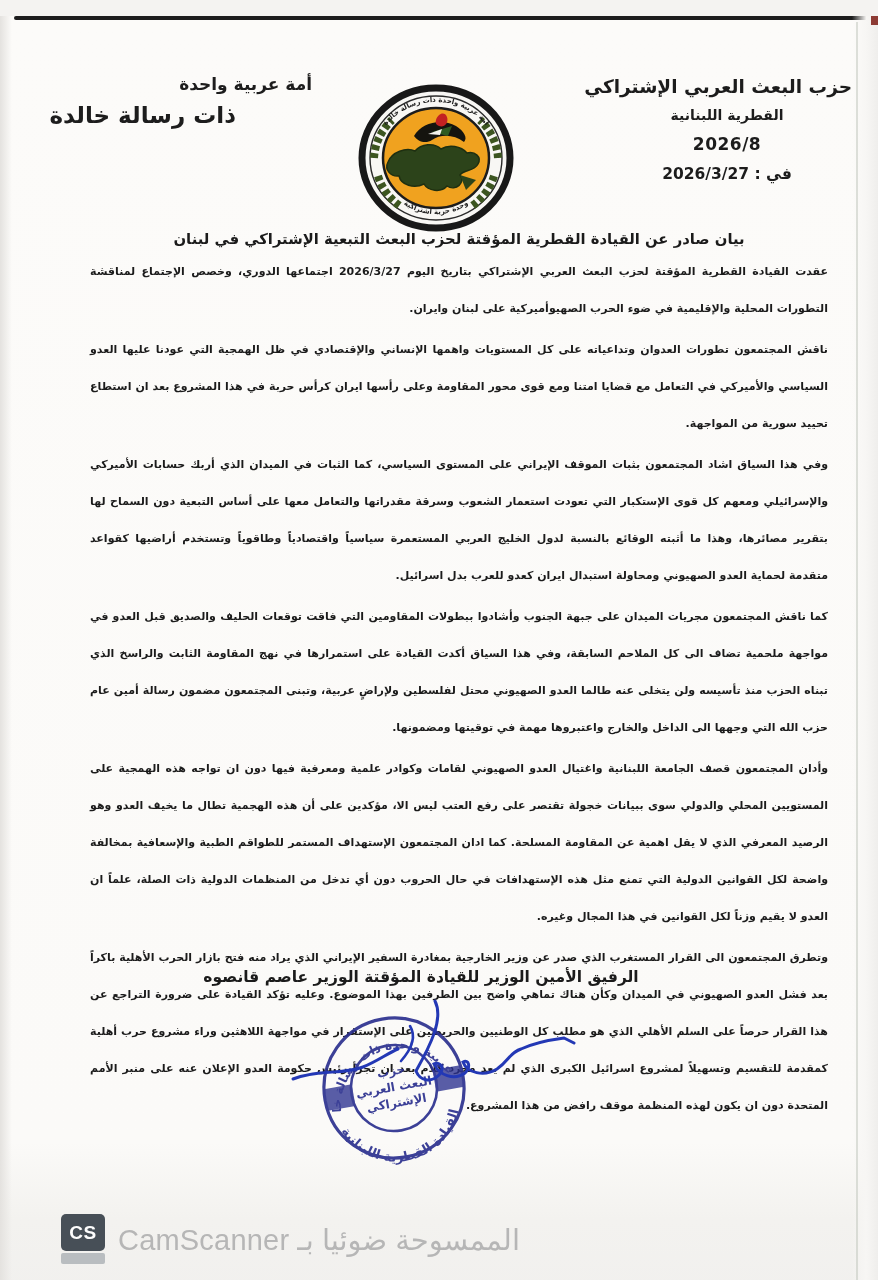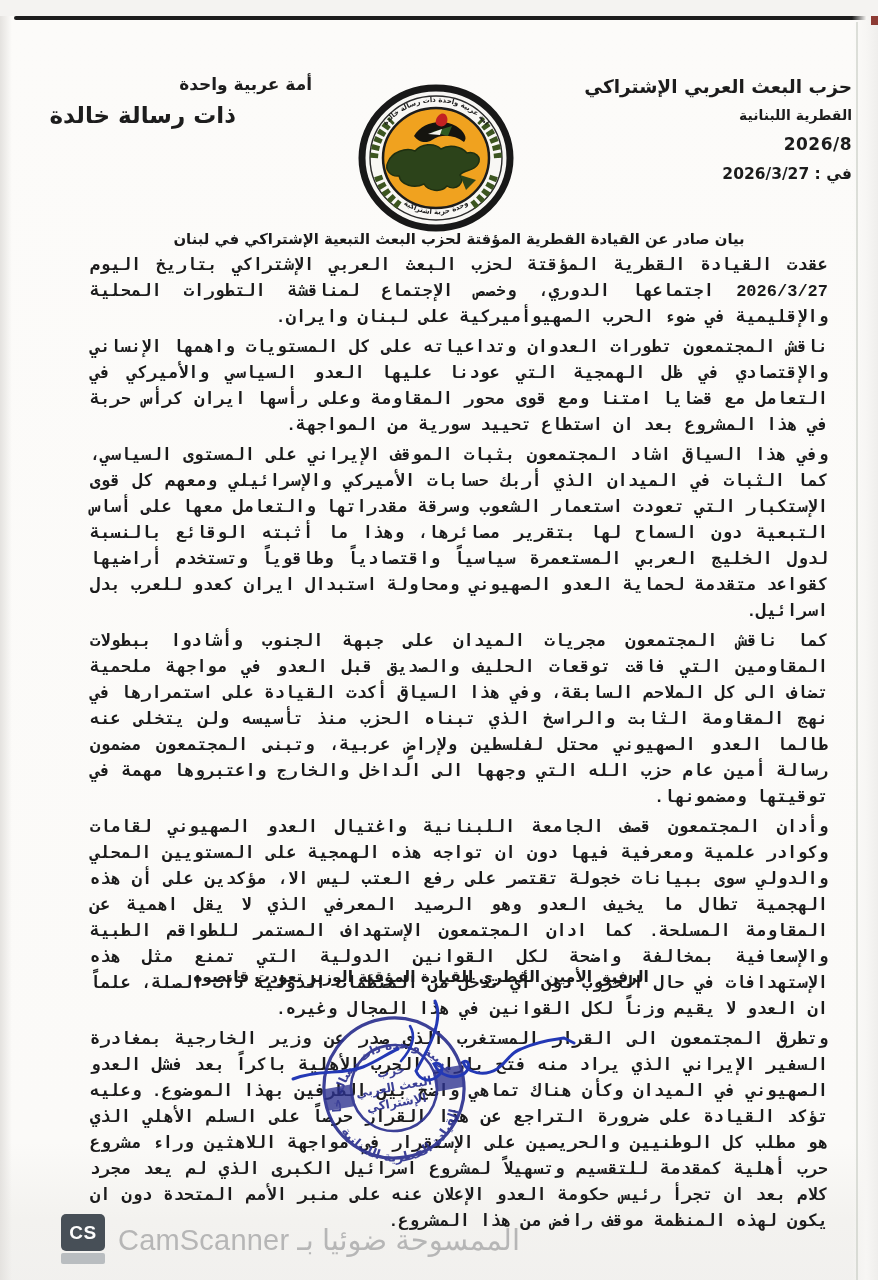--- a/index.html
+++ b/index.html
@@ -13,32 +13,32 @@
   .scan-left-shadow{position:absolute;left:0;top:0;width:14px;height:1280px;
         background:linear-gradient(90deg,#e4e2df 0%,rgba(255,255,255,0) 85%);}
   .scan-right-band{position:absolute;right:0;top:0;width:26px;height:1280px;
         background:linear-gradient(270deg,#efeeec 0%,#f7f6f4 45%,rgba(255,255,255,0) 100%);}
   .scan-right-line{position:absolute;right:20px;top:6px;width:2px;height:1274px;background:rgba(190,195,185,.5);}
   .scan-corner-mark{position:absolute;right:0;top:0;width:7px;height:9px;background:#8d3b34;}
 
   
   .hdr-slogan1{position:absolute;right:566px;top:58px;font-size:17px;font-weight:bold;color:#1d1d1d;direction:rtl;}
   .hdr-slogan2{position:absolute;right:642px;top:86px;font-size:23px;font-weight:bold;color:#1d1d1d;direction:rtl;}
-  .hdr-right{position:absolute;right:26px;top:60px;width:250px;direction:rtl;color:#1c1c1c;}
+  .hdr-right{position:absolute;right:26px;top:60px;width:250px;text-align:center;direction:rtl;color:#1c1c1c;}
   .hdr-party{font-size:18.5px;font-weight:bold;white-space:nowrap;}
   .hdr-branch{font-size:14px;font-weight:bold;margin-top:10px;}
   .hdr-ref{font-size:17px;font-weight:bold;margin-top:11px;letter-spacing:.5px;}
   .hdr-date{font-size:15.5px;font-weight:bold;margin-top:11px;}
   .logo-wrap{position:absolute;left:348px;top:60px;width:176px;height:160px;}
 
   
   .doc-body{position:absolute;left:90px;top:214px;width:738px;direction:rtl;color:#1b1b1b;}
   .doc-title{font-size:14.8px;font-weight:bold;text-align:center;margin:0 0 6px 0;}
-  .doc-body p{font-size:17px;font-weight:bold;line-height:26px;margin:0 0 4px 0;
-              text-align:justify;text-justify:inter-word;font-family:Liberation Mono, monospace;}
+  .doc-body p{font-size:11px;font-weight:bold;line-height:37px;margin:0 0 4px 0;
+              text-align:justify;text-justify:inter-word;}
   .sig-line{position:absolute;left:52px;top:952px;width:738px;text-align:center;direction:rtl;
             font-size:15.5px;font-weight:bold;color:#1b1b1b;}
 
   .stamp-wrap{position:absolute;left:268px;top:975px;width:336px;height:195px;}
 
   
   .footer{position:absolute;left:60px;top:1196px;height:56px;display:flex;align-items:center;}
   .cs-icon{width:46px;height:52px;display:flex;flex-direction:column;align-items:center;margin-right:12px;}
   .cs-icon .cs-sq{width:44px;height:37px;background:#474f57;border-radius:5px;color:#fdfdfd;
        font-size:19px;font-weight:bold;display:flex;align-items:center;justify-content:center;
@@ -105,21 +105,21 @@
   <div class="doc-body">
     <div class="doc-title">بيان صادر عن القيادة القطرية المؤقتة لحزب البعث التبعية الإشتراكي في لبنان</div>
     <p>عقدت القيادة القطرية المؤقتة لحزب البعث العربي الإشتراكي بتاريخ اليوم 2026/3/27 اجتماعها الدوري، وخصص الإجتماع لمناقشة التطورات المحلية والإقليمية في ضوء الحرب الصهيوأميركية على لبنان وايران.</p>
     <p>ناقش المجتمعون تطورات العدوان وتداعياته على كل المستويات واهمها الإنساني والإقتصادي في ظل الهمجية التي عودنا عليها العدو السياسي والأميركي في التعامل مع قضايا امتنا ومع قوى محور المقاومة وعلى رأسها ايران كرأس حربة في هذا المشروع بعد ان استطاع تحييد سورية من المواجهة.</p>
     <p>وفي هذا السياق اشاد المجتمعون بثبات الموقف الإيراني على المستوى السياسي، كما الثبات في الميدان الذي أربك حسابات الأميركي والإسرائيلي ومعهم كل قوى الإستكبار التي تعودت استعمار الشعوب وسرقة مقدراتها والتعامل معها على أساس التبعية دون السماح لها بتقرير مصائرها، وهذا ما أثبته الوقائع بالنسبة لدول الخليج العربي المستعمرة سياسياً واقتصادياً وطاقوياً وتستخدم أراضيها كقواعد متقدمة لحماية العدو الصهيوني ومحاولة استبدال ايران كعدو للعرب بدل اسرائيل.</p>
     <p>كما ناقش المجتمعون مجريات الميدان على جبهة الجنوب وأشادوا ببطولات المقاومين التي فاقت توقعات الحليف والصديق قبل العدو في مواجهة ملحمية تضاف الى كل الملاحم السابقة، وفي هذا السياق أكدت القيادة على استمرارها في نهج المقاومة الثابت والراسخ الذي تبناه الحزب منذ تأسيسه ولن يتخلى عنه طالما العدو الصهيوني محتل لفلسطين ولإراضٍ عربية، وتبنى المجتمعون مضمون رسالة أمين عام حزب الله التي وجهها الى الداخل والخارج واعتبروها مهمة في توقيتها ومضمونها.</p>
     <p>وأدان المجتمعون قصف الجامعة اللبنانية واغتيال العدو الصهيوني لقامات وكوادر علمية ومعرفية فيها دون ان تواجه هذه الهمجية على المستويين المحلي والدولي سوى ببيانات خجولة تقتصر على رفع العتب ليس الا، مؤكدين على أن هذه الهجمية تطال ما يخيف العدو وهو الرصيد المعرفي الذي لا يقل اهمية عن المقاومة المسلحة. كما ادان المجتمعون الإستهداف المستمر للطواقم الطبية والإسعافية بمخالفة واضحة لكل القوانين الدولية التي تمنع مثل هذه الإستهدافات في حال الحروب دون أي تدخل من المنظمات الدولية ذات الصلة، علماً ان العدو لا يقيم وزناً لكل القوانين في هذا المجال وغيره.</p>
     <p>وتطرق المجتمعون الى القرار المستغرب الذي صدر عن وزير الخارجية بمغادرة السفير الإيراني الذي يراد منه فتح بازار الحرب الأهلية باكراً بعد فشل العدو الصهيوني في الميدان وكأن هناك تماهي واضح بين الطرفين بهذا الموضوع. وعليه تؤكد القيادة على ضرورة التراجع عن هذا القرار حرصاً على السلم الأهلي الذي هو مطلب كل الوطنيين والحريصين على الإستقرار في مواجهة اللاهثين وراء مشروع حرب أهلية كمقدمة للتقسيم وتسهيلاً لمشروع اسرائيل الكبرى الذي لم يعد مجرد كلام بعد ان تجرأ رئيس حكومة العدو الإعلان عنه على منبر الأمم المتحدة دون ان يكون لهذه المنظمة موقف رافض من هذا المشروع.</p>
   </div>
 
-  <div class="sig-line">الرفيق الأمين القطري للقيادة المؤقتة الوزير تعودت قانصوه</div>
+  <div class="sig-line">الرفيق الأمين الوزير للقيادة المؤقتة الوزير عاصم قانصوه</div>
 
   <div class="stamp-wrap">
     <svg width="336" height="195" viewBox="0 0 336 195">
       <defs>
         <path id="stArcT" d="M 70,110 A 58,58 0 0 1 182,96" fill="none"></path>
         <path id="stArcB" d="M 63,118 A 64,64 0 0 0 189,118" fill="none"></path>
       </defs>
       <g transform="rotate(-10 126 97)" opacity="0.92">
         <circle cx="126" cy="97" r="70" fill="none" stroke="#2c318f" stroke-width="3.2"></circle>
         <circle cx="126" cy="97" r="43" fill="none" stroke="#2c318f" stroke-width="2.6"></circle>

